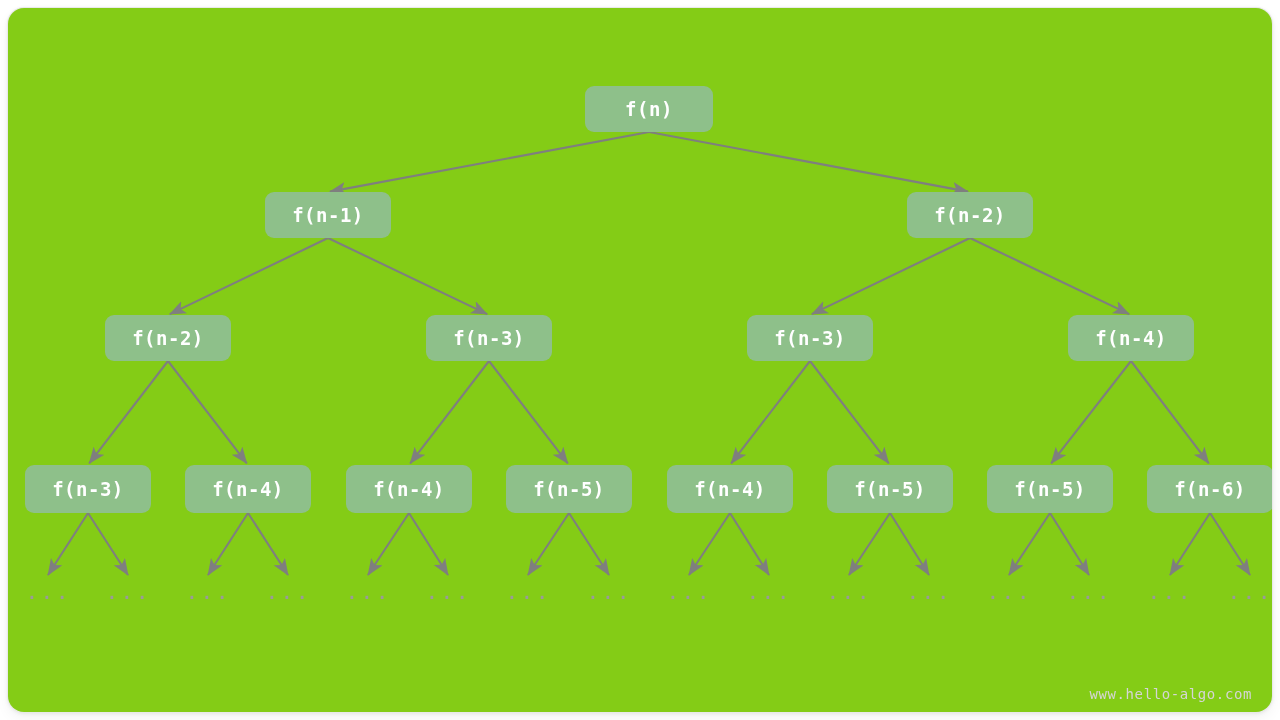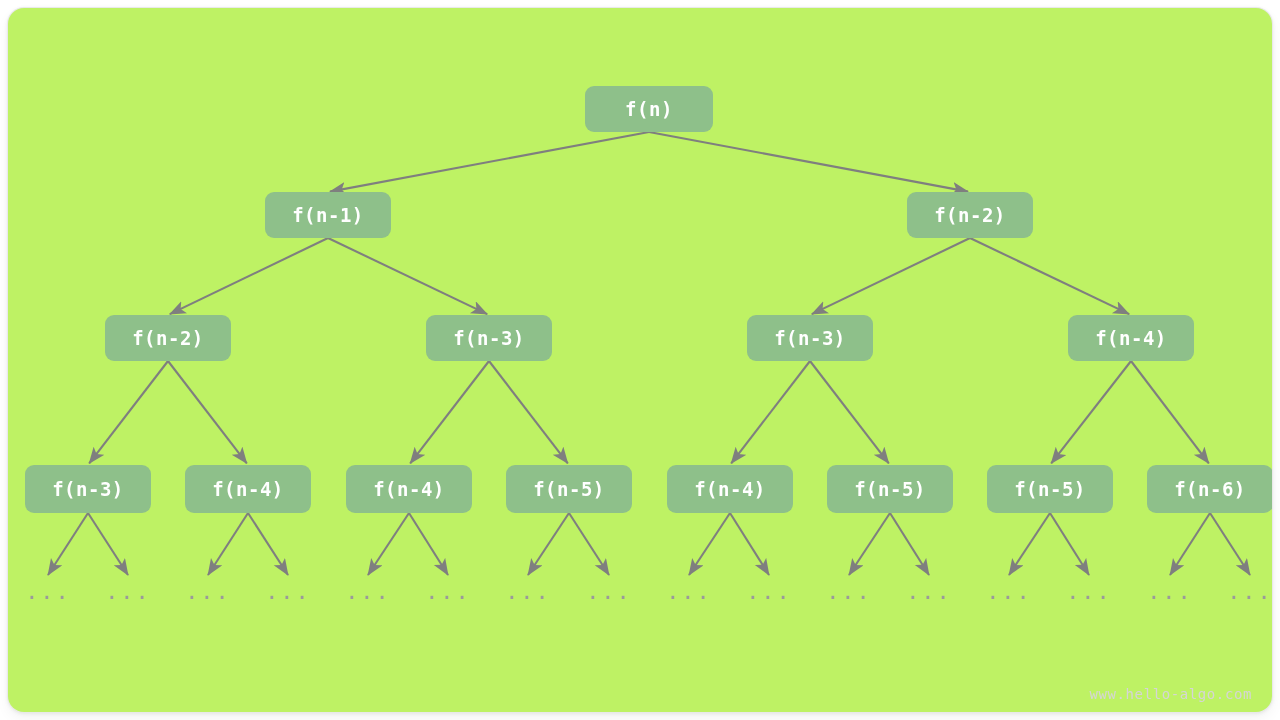--- a/index.html
+++ b/index.html
@@ -10,21 +10,21 @@
     height: 720px;
     overflow: hidden;
     font-family: "DejaVu Sans Mono", monospace;
   }
   #figure-card {
     position: absolute;
     left: 8px;
     top: 8px;
     width: 1264px;
     height: 704px;
-    background: #bef264;
+    background: #84cc16;
     border-radius: 16px;
     box-shadow: 0 0 0 1px #e9e9e9, 0 1px 4px rgba(0,0,0,0.10), 0 6px 14px rgba(0,0,0,0.05);
     overflow: hidden;
   }
   #tree-svg {
     position: absolute;
     left: 0;
     top: 0;
     width: 1280px;
     height: 720px;

